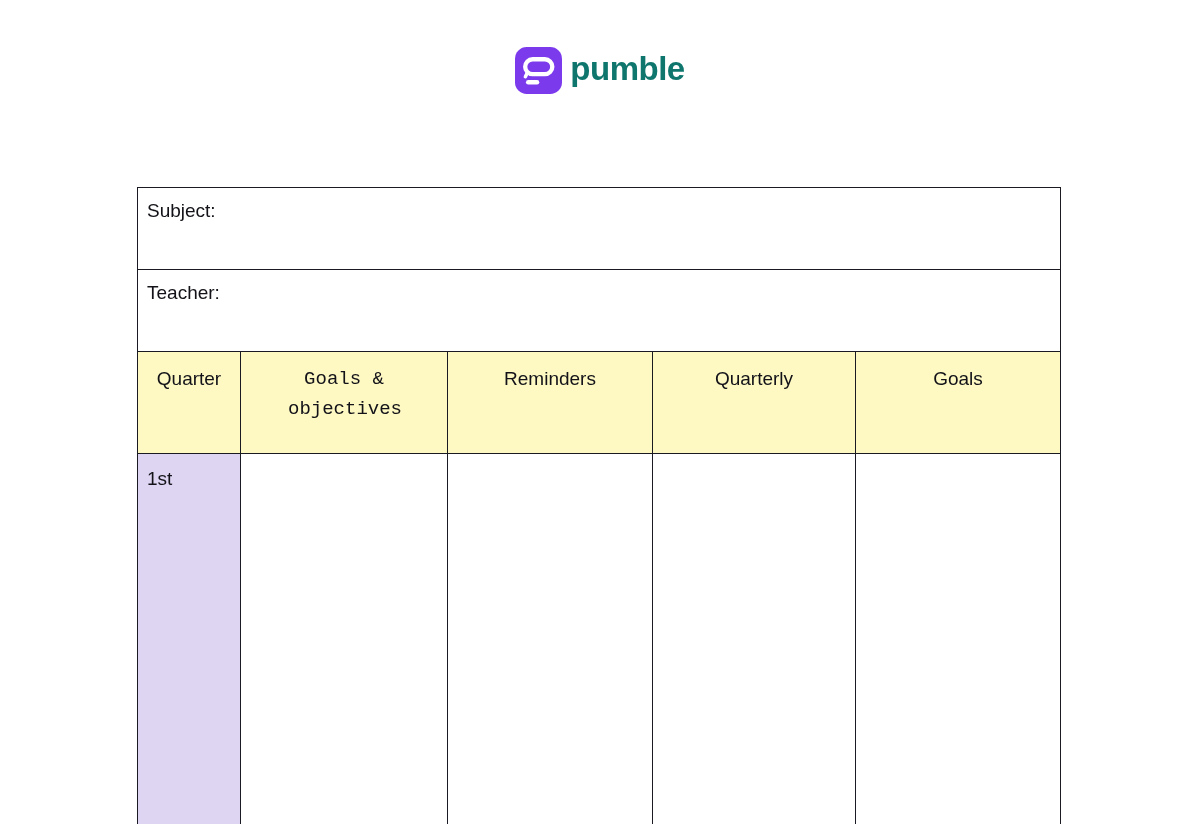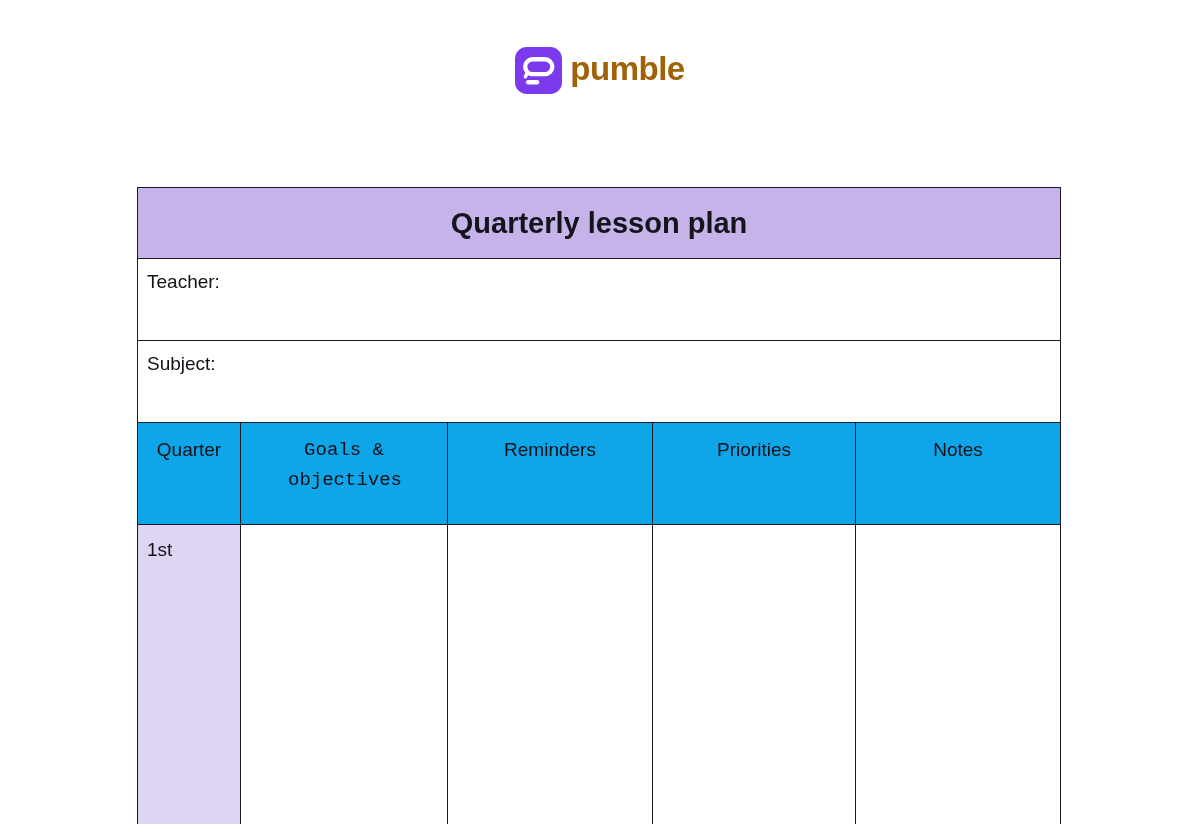--- a/index.html
+++ b/index.html
@@ -20,21 +20,21 @@
     display: flex;
     justify-content: center;
     align-items: center;
     gap: 8px;
   }
   .logo-icon { display: block; }
   .brand-name {
     font-size: 33px;
     font-weight: 700;
     letter-spacing: -0.5px;
-    color: #a16207;
+    color: #0f766e;
     line-height: 1;
     padding-bottom: 4px;
   }
 
   
   table.plan {
     position: absolute;
     left: 137px;
     top: 187px;
     width: 923px;
@@ -57,21 +57,21 @@
     font-size: 29px;
     font-weight: 700;
     color: #14141c;
   }
   tr.field-row td {
     background: #ffffff;
     height: 82px;
     padding: 12px 9px;
   }
   tr.head-row th {
-    background: #0ea5e9;
+    background: #fef9c3;
     height: 102px;
     padding: 12px 16px;
     text-align: center;
     line-height: 30px;
   }
   tr.head-row th .wrap-narrow {
     display: inline-block;
     max-width: 112px;
     font-family: Liberation Mono, monospace;
   }
@@ -99,37 +99,34 @@
 
 <table class="plan">
   <colgroup>
     <col style="width:103px">
     <col style="width:207px">
     <col style="width:205px">
     <col style="width:203px">
     <col style="width:205px">
   </colgroup>
   <tbody>
-    <tr class="title-row">
-      <td colspan="5">Quarterly lesson plan</td>
+    <tr class="field-row">
+      <td colspan="5">Subject:</td>
     </tr>
     <tr class="field-row">
       <td colspan="5">Teacher:</td>
-    </tr>
-    <tr class="field-row">
-      <td colspan="5">Subject:</td>
     </tr>
     <tr class="head-row">
       <th>Quarter</th>
       <th>
         <span class="wrap-narrow">Goals &amp; objectives</span>
       </th>
       <th>Reminders</th>
-      <th>Priorities</th>
-      <th>Notes</th>
+      <th>Quarterly</th>
+      <th>Goals</th>
     </tr>
     <tr class="body-row">
       <td class="quarter-cell">1st</td>
       <td></td>
       <td></td>
       <td></td>
       <td></td>
     </tr>
   </tbody>
 </table>

